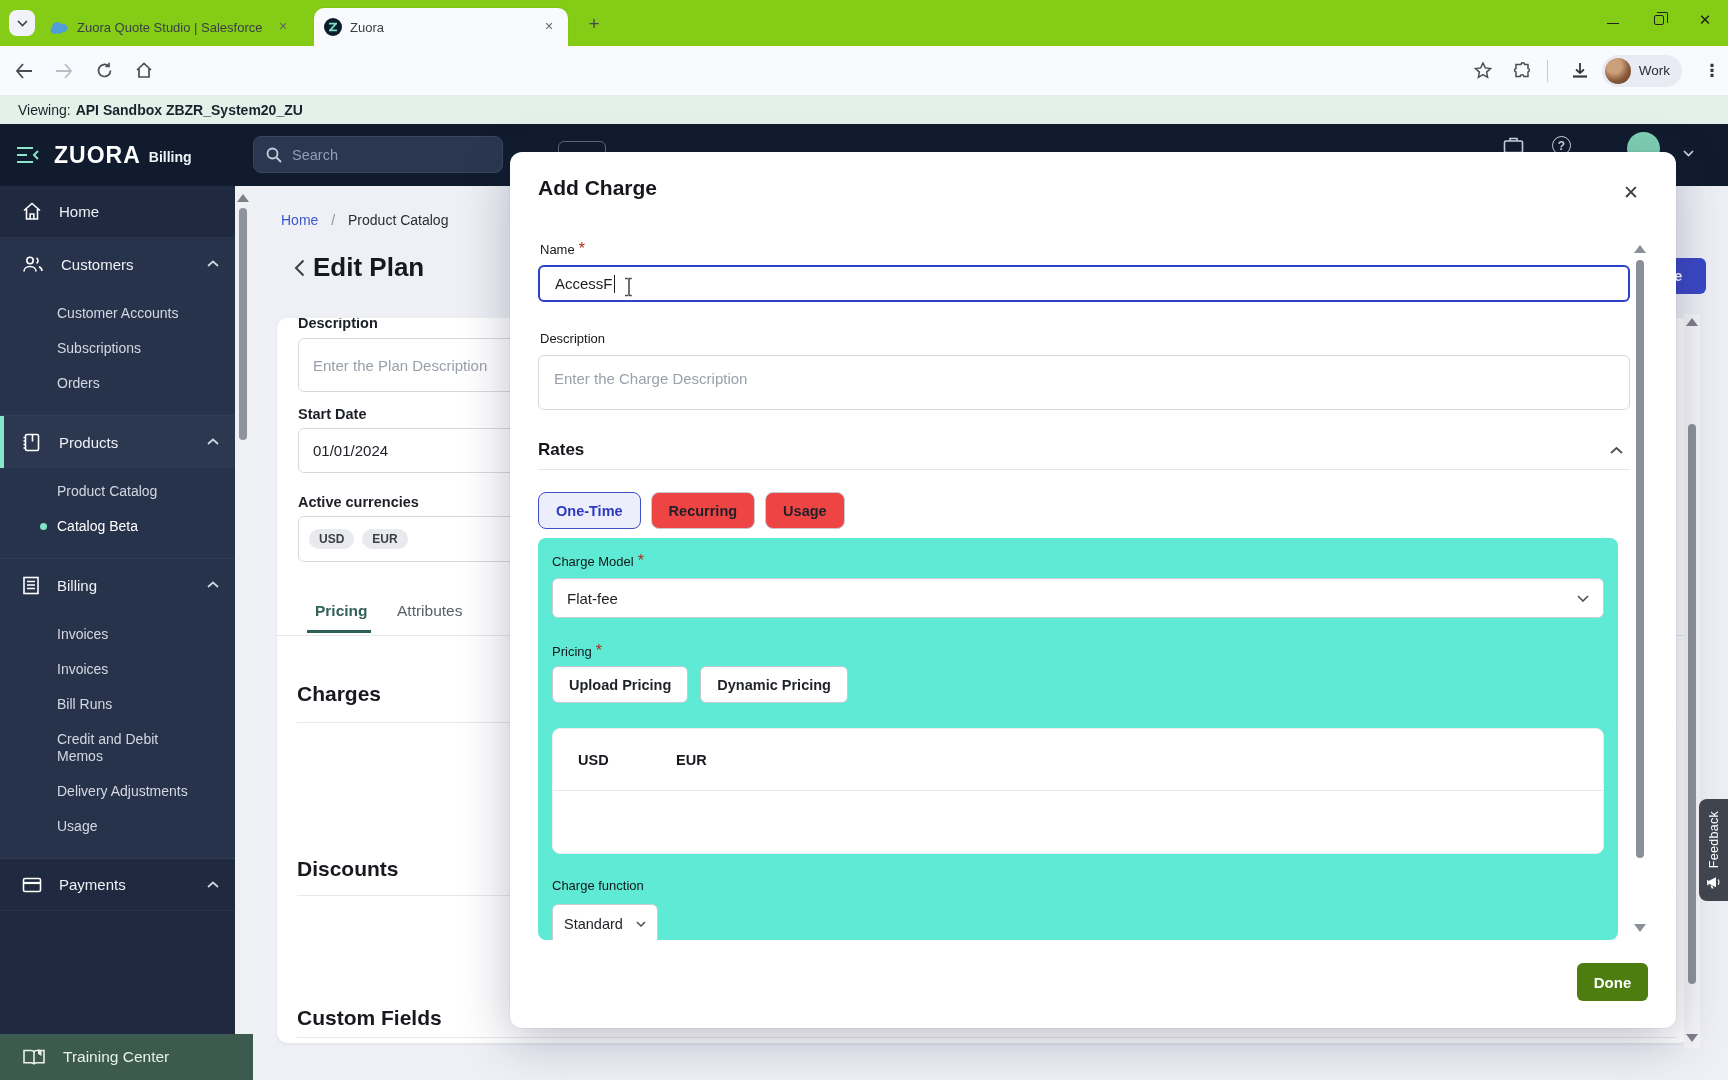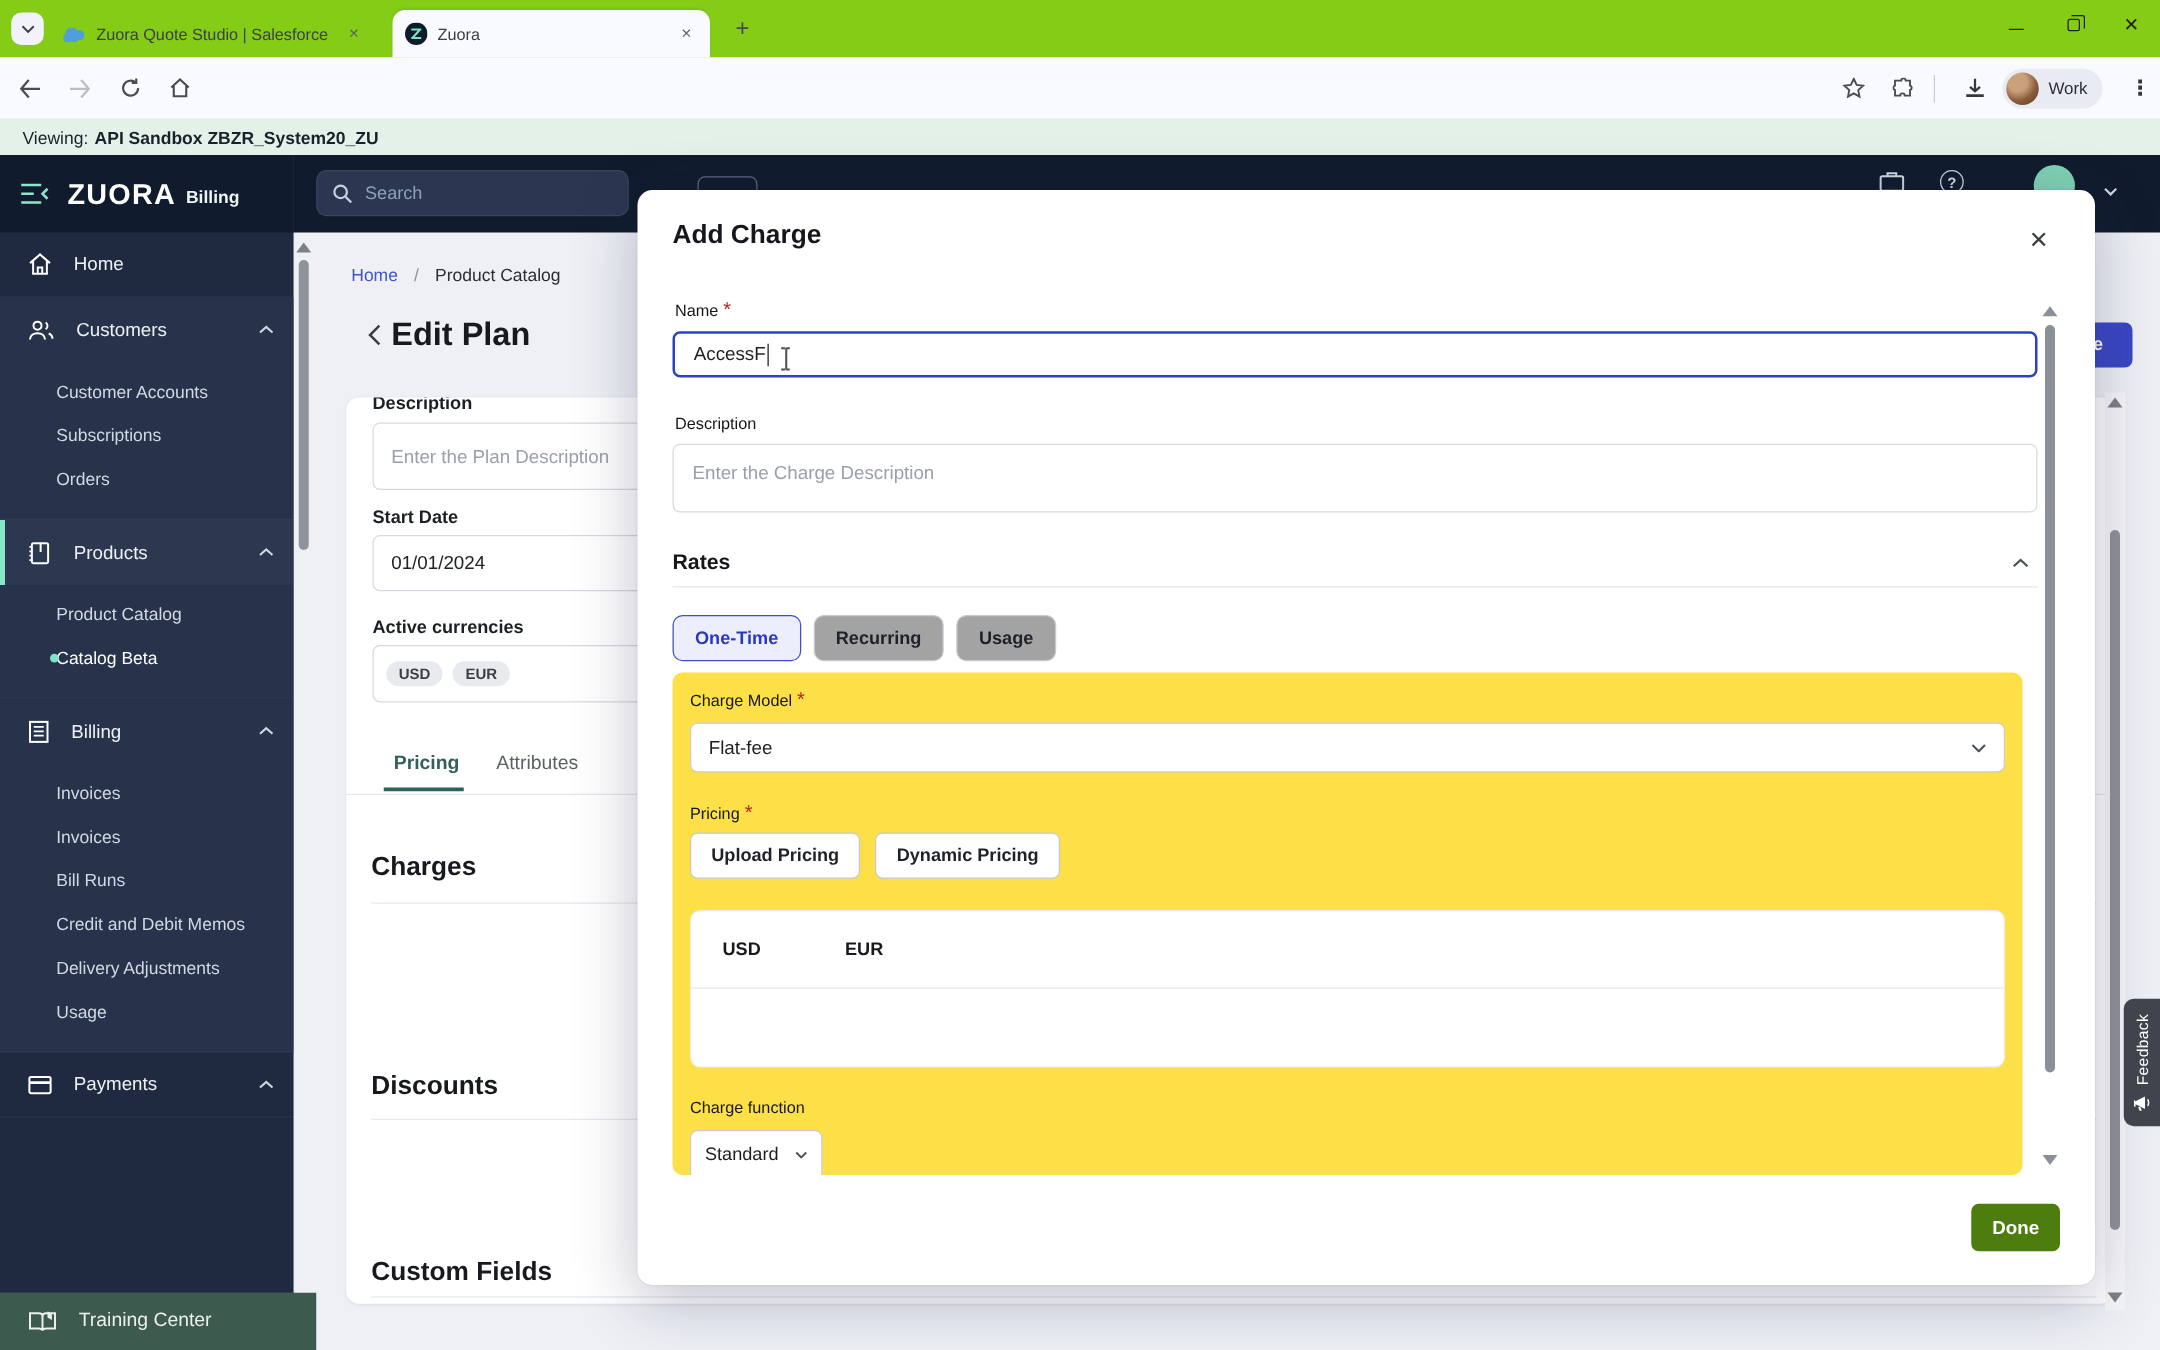--- a/index.html
+++ b/index.html
@@ -38,21 +38,21 @@
   
   .sidebar { position:absolute; left:0; top:124px; width:235px; height:956px; background:#1f2a40; color:#eef1f5; }
   .side-logo { height:62px; display:flex; align-items:center; padding-left:16px; background:#101b2d; }
   .side-logo .z { font-size:23px; font-weight:800; letter-spacing:1px; color:#fff; margin-left:14px; }
   .side-logo .b { font-size:14px; font-weight:600; color:#eef3f8; margin-left:8px; margin-top:4px; }
   .nav-row { position:relative; height:52px; display:flex; align-items:center; padding-left:22px; font-size:15px; border-bottom:1px solid rgba(255,255,255,.05); }
   .nav-row .lbl { margin-left:17px; }
   .nav-group { background:#27334a; border-bottom:1px solid rgba(255,255,255,.05); }
   .nav-group .nav-row { border-bottom:none; }
   .nav-sub { padding:6px 0 14px 0; }
-  .nav-sub .sub { position:relative; padding:9px 10px 9px 45px; font-size:14px; color:#d3d9e3; line-height:17px; }
+  .nav-sub .sub { position:relative; padding:9px 10px 9px 57px; font-size:14px; color:#d3d9e3; line-height:17px; }
   .nav-sub .sub.active { color:#fff; }
   .dot { position:absolute; left:40px; top:14px; width:7px; height:7px; border-radius:50%; background:#7fe3c4; }
   .chev { position:absolute; right:16px; top:50%; margin-top:-4px; }
   .activebar { position:absolute; left:0; top:0; width:4px; height:100%; background:#86e8c8; }
   .training { position:absolute; left:0; top:910px; width:253px; height:46px; background:#3c5a4d; display:flex; align-items:center; padding-left:22px; font-size:15.5px; color:#eaf0ec; }
   .training .lbl { margin-left:17px; }
 
   .side-scroll { position:absolute; left:235px; top:186px; width:18px; height:848px; background:#eff0f4; }
   .side-scroll .thumb { position:absolute; left:4px; top:22px; width:8px; height:232px; background:#8f939b; border-radius:4px; }
 
@@ -97,23 +97,23 @@
   .m-close { position:absolute; left:1108px; top:28px; width:26px; height:26px; font-size:19px; color:#3c3f45; text-align:center; line-height:25px; }
   .m-title { position:absolute; left:28px; top:24px; font-size:21px; font-weight:700; color:#15171c; }
   .mlabel { font-size:13px; font-weight:400; color:#15171c; }
   .req { color:#b3261e; margin-left:4px; }
   .name-input { position:absolute; left:28px; top:113px; width:1092px; height:37px; border:2px solid #2a41c8; border-radius:6px; display:flex; align-items:center; padding-left:15px; font-size:15px; color:#1d1f23; }
   .caret-blink { display:inline-block; width:1.5px; height:18px; background:#1b1d22; margin-left:1px; }
   .m-textarea { position:absolute; left:28px; top:203px; width:1092px; height:55px; border:1px solid #d6d9e0; border-radius:6px; padding:14px 0 0 15px; font-size:15px; }
   .rates-h { position:absolute; left:28px; top:288px; font-size:17px; font-weight:700; color:#15171c; }
   .rates-hr { position:absolute; left:28px; top:317px; width:1092px; height:1px; background:#e3e5ea; }
   .segrow { position:absolute; left:28px; top:340px; display:flex; gap:10px; }
-  .seg { height:37px; padding:0 17px; border-radius:8px; background:#a3a3a3; border:1px solid #c7cad3; font-size:14.5px; font-weight:600; color:#1e2127; display:flex; align-items:center; }
+  .seg { height:37px; padding:0 17px; border-radius:8px; background:#ef4444; border:1px solid #c7cad3; font-size:14.5px; font-weight:600; color:#1e2127; display:flex; align-items:center; }
   .seg.sel { background:#eceefc; border:1.5px solid #3f4fc8; color:#2c39be; font-weight:700; }
-  .panel { position:absolute; left:28px; top:386px; width:1080px; height:402px; background:#fde047; border-radius:8px; overflow:hidden; }
+  .panel { position:absolute; left:28px; top:386px; width:1080px; height:402px; background:#5eead4; border-radius:8px; overflow:hidden; }
   .p-select { position:absolute; left:14px; top:40px; width:1052px; height:40px; background:#fff; border:1px solid #c9ccd5; border-radius:6px; display:flex; align-items:center; padding:0 14px; font-size:15px; color:#1d1f23; justify-content:space-between; }
   .p-btn { height:37px; padding:0 16px; background:#fff; border:1px solid #c4c8d2; border-radius:6px; font-size:14.5px; font-weight:600; color:#1f2228; display:flex; align-items:center; }
   .ratetable { position:absolute; left:14px; top:190px; width:1052px; height:126px; background:#fff; border-radius:8px; border:1px solid #eceef3; }
   .ratetable .hrow { height:62px; display:flex; align-items:center; border-bottom:1px solid #e6e8ed; }
   .ratetable .hcell { font-size:14.5px; font-weight:700; color:#17191f; }
   .cf-box { position:absolute; left:14px; top:366px; width:106px; height:40px; background:#fff; border:1px solid #c9ccd5; border-radius:6px 6px 0 0; display:flex; align-items:center; justify-content:space-between; padding:0 11px; font-size:14.5px; color:#1d1f23; }
   .m-scroll-thumb { position:absolute; left:1126px; top:108px; width:8px; height:598px; background:#8a8f98; border-radius:4px; }
   .done-btn { position:absolute; left:1067px; top:811px; width:71px; height:38px; background:#4d7c0f; border:none; border-radius:6px; color:#fff; font-size:15px; font-weight:700; }
 
   

